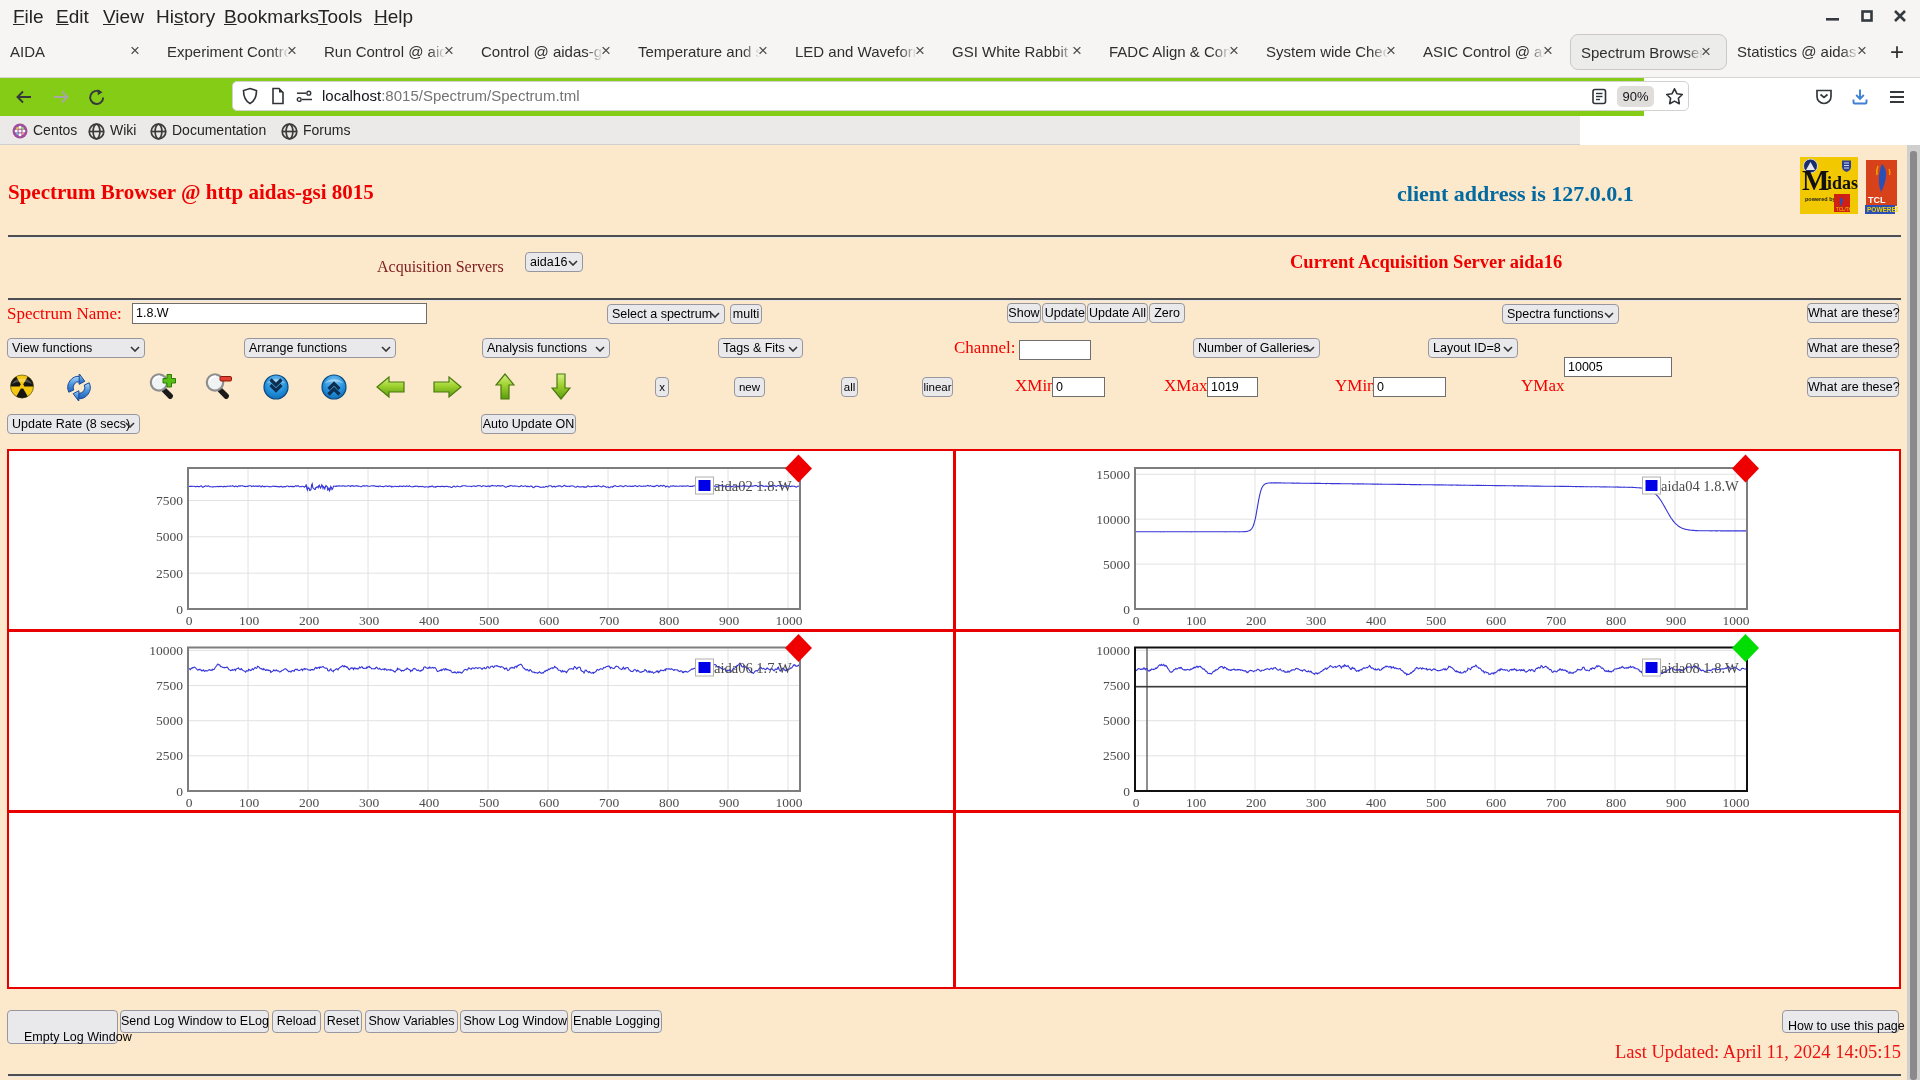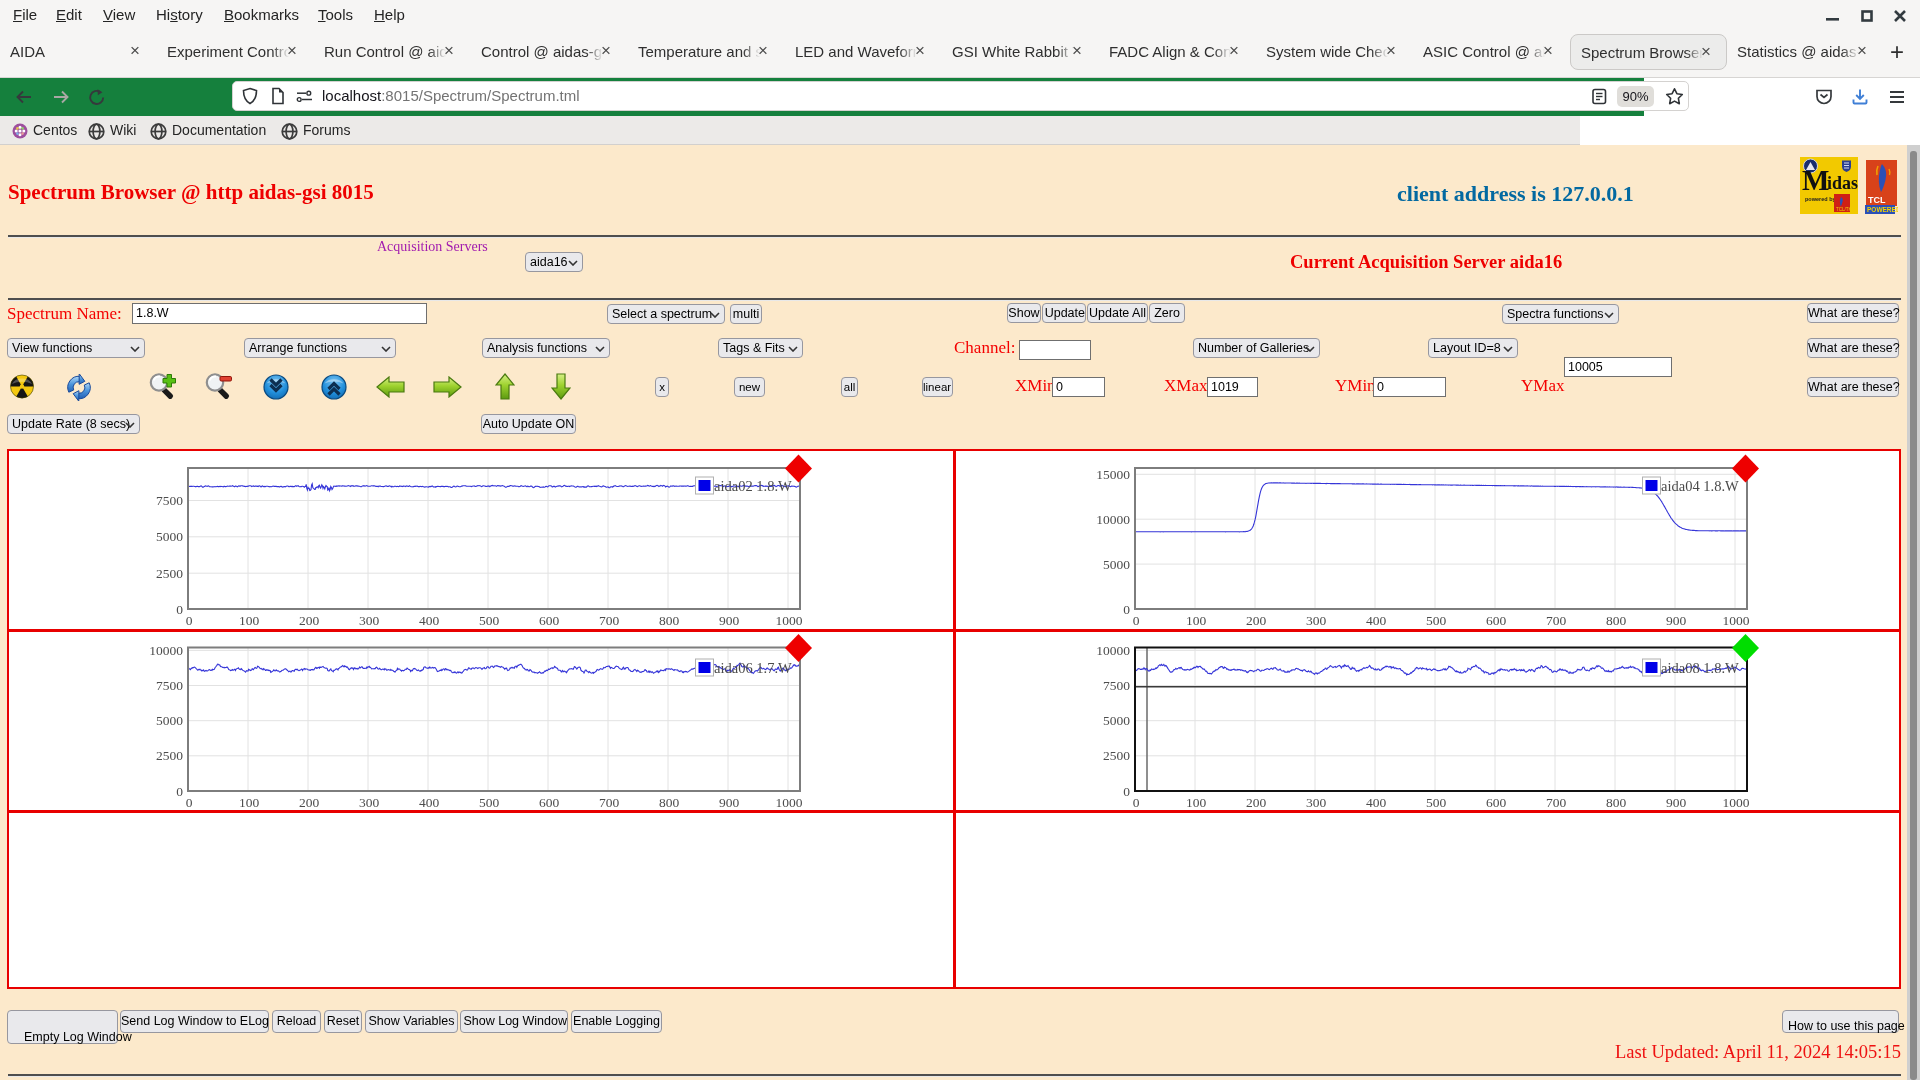--- a/index.html
+++ b/index.html
@@ -1,28 +1,28 @@
 <!DOCTYPE html>
 <html><head>
 <meta charset="utf-8">
 <style>
 * { margin:0; padding:0; box-sizing:border-box; }
 html,body { width:1920px; height:1080px; overflow:hidden; }
 body { font-family:"Liberation Sans", sans-serif; position:relative; background:#ffffff; }
 .abs { position:absolute; }
 .serif { font-family:"Liberation Serif", serif; }
-#menubar { position:absolute; left:0; top:0; width:1920px; height:30px; background:#f6f5f4; color:#242424; font-size:15px; }
+#menubar { position:absolute; left:0; top:0; width:1920px; height:30px; background:#f6f5f4; color:#242424; font-size:19px; }
 #menubar span.mi { position:absolute; top:6px; }
 #tabbar { position:absolute; left:0; top:30px; width:1920px; height:48px; background:#f6f5f4; border-bottom:1px solid #d7d5d3; }
 .tab { position:absolute; top:4px; height:36px; width:157px; }
 .tab .ttl { position:absolute; left:10px; top:9px; font-size:15px; color:#2f2f2f; white-space:nowrap; overflow:hidden; width:122px;
   -webkit-mask-image:linear-gradient(90deg,#000 86%,transparent 100%); mask-image:linear-gradient(90deg,#000 86%,transparent 100%); }
 .tab .cl { position:absolute; left:130px; top:7px; font-size:17px; color:#4d4d4d; }
 .tab.active { background:#ececeb; border:1px solid #cbc9c7; border-radius:8px; }
-#navbar { position:absolute; left:0; top:78px; width:1644px; height:38px; background:#15803d; }
+#navbar { position:absolute; left:0; top:78px; width:1644px; height:38px; background:#84cc16; }
 #urlbar { position:absolute; left:232px; top:3px; width:1457px; height:30px; background:#ffffff; border:1px solid #d4d2d0; border-radius:5px; }
 #bmbar { position:absolute; left:0; top:116px; width:1580px; height:29px; background:#eceae8; border-bottom:1px solid #d2d0ce; font-size:14px; color:#242424; }
 #content { position:absolute; left:0; top:145px; width:1920px; height:935px; background:#fce9cb; }
 .sel, .btn, .inp { position:absolute; font-family:"Liberation Sans", sans-serif; font-size:12.5px; color:#000; height:20px; line-height:18px; white-space:nowrap; }
 .sel { background:#e9e9ec; border:1px solid #97979f; border-radius:4px; padding:0 16px 0 4px; }
 .sel svg.chv { position:absolute; right:4px; top:7px; }
 .btn { background:#e9e9ec; border:1px solid #97979f; border-radius:4px; padding:0 5px; }
 .inp { background:#fff; border:1px solid #6f6f6f; padding:0 3px; }
 .rlbl { position:absolute; font-family:"Liberation Serif", serif; font-size:17px; color:#f40000; white-space:nowrap; }
 .hr { position:absolute; left:8px; width:1893px; height:3px; background:#e8e8e8; border-top:2px solid #4e4e4e; }
@@ -217,21 +217,21 @@
     <path d="M13 7 q-2 4 -1 9" stroke="#f0a000" stroke-width="1.6" fill="none"></path>
     <path d="M24 10 q1.5 3 0.5 6" stroke="#f0a000" stroke-width="1.4" fill="none"></path>
     <text x="3" y="44" font-family="Liberation Sans, sans-serif" font-size="9" font-weight="bold" fill="#ffffff">TCL</text>
     <rect x="0" y="46" width="30" height="9" fill="#2a50b8"></rect>
     <text x="2" y="53" font-family="Liberation Sans, sans-serif" font-size="6.5" font-weight="bold" fill="#f0d000">POWERED</text>
   </svg>
 </div>
 
 <div class="hr" style="top:235px"></div>
 
-<div class="abs serif" style="left:377px;top:239px;font-size:14px;color:#a21caf">Acquisition Servers</div>
+<div class="abs serif" style="left:377px;top:258px;font-size:16px;color:#7f1d1d">Acquisition Servers</div>
 <div class="sel" style="left:525px;top:252px;width:58px">aida16<svg class="chv" width="10" height="6">
       <path d="M1 1 L5 5 L9 1" stroke="#333" stroke-width="1.6" fill="none"></path>
     </svg></div>
 <div class="abs serif" style="left:1290px;top:252px;font-size:18.5px;font-weight:bold;color:#ee0000">Current Acquisition Server aida16</div>
 
 <div class="hr" style="top:298px"></div>
 
 <div class="rlbl" style="left:7px;top:304px">Spectrum Name:</div>
 <div class="inp" style="left:132px;top:303px;width:295px;height:21px">1.8.W</div>
 <div class="sel" style="left:607px;top:304px;width:118px">Select a spectrum<svg class="chv" width="10" height="6">
@@ -367,21 +367,21 @@
         <stop offset="0" stop-color="#d6ef86"></stop>
         <stop offset="0.45" stop-color="#9ed22e"></stop>
         <stop offset="1" stop-color="#5c9a10"></stop>
       </linearGradient>
     </defs>
     <polygon points="10,26 19,15 14,15 14,1 6,1 6,15 1,15" fill="url(#ggvd)" stroke="#4a7a10" stroke-width="1.2"></polygon>
   </svg>
 <div class="btn" style="left:655px;top:377px;width:14px;text-align:center;padding:0;font-size:11.5px">x</div>
 <div class="btn" style="left:734px;top:377px;width:31px;text-align:center;padding:0;font-size:11.5px">new</div>
 <div class="btn" style="left:841px;top:377px;width:17px;text-align:center;padding:0;font-size:11.5px">all</div>
-<div class="btn" style="left:922px;top:377px;width:31px;padding:0;font-size:11.5px">linear</div>
+<div class="btn" style="left:922px;top:377px;width:31px;text-align:center;padding:0;font-size:11.5px">linear</div>
 <div class="rlbl" style="left:1015px;top:376px">XMin</div>
 <div class="inp" style="left:1052px;top:377px;width:53px">0</div>
 <div class="rlbl" style="left:1164px;top:376px">XMax</div>
 <div class="inp" style="left:1207px;top:377px;width:51px">1019</div>
 <div class="rlbl" style="left:1335px;top:376px">YMin</div>
 <div class="inp" style="left:1373px;top:377px;width:73px">0</div>
 <div class="rlbl" style="left:1521px;top:376px">YMax</div>
 <div class="inp" style="left:1564px;top:357px;width:108px">10005</div>
 <div class="btn" style="left:1807px;top:377px;width:92px;text-align:center;padding:0">What are these?</div>
 

